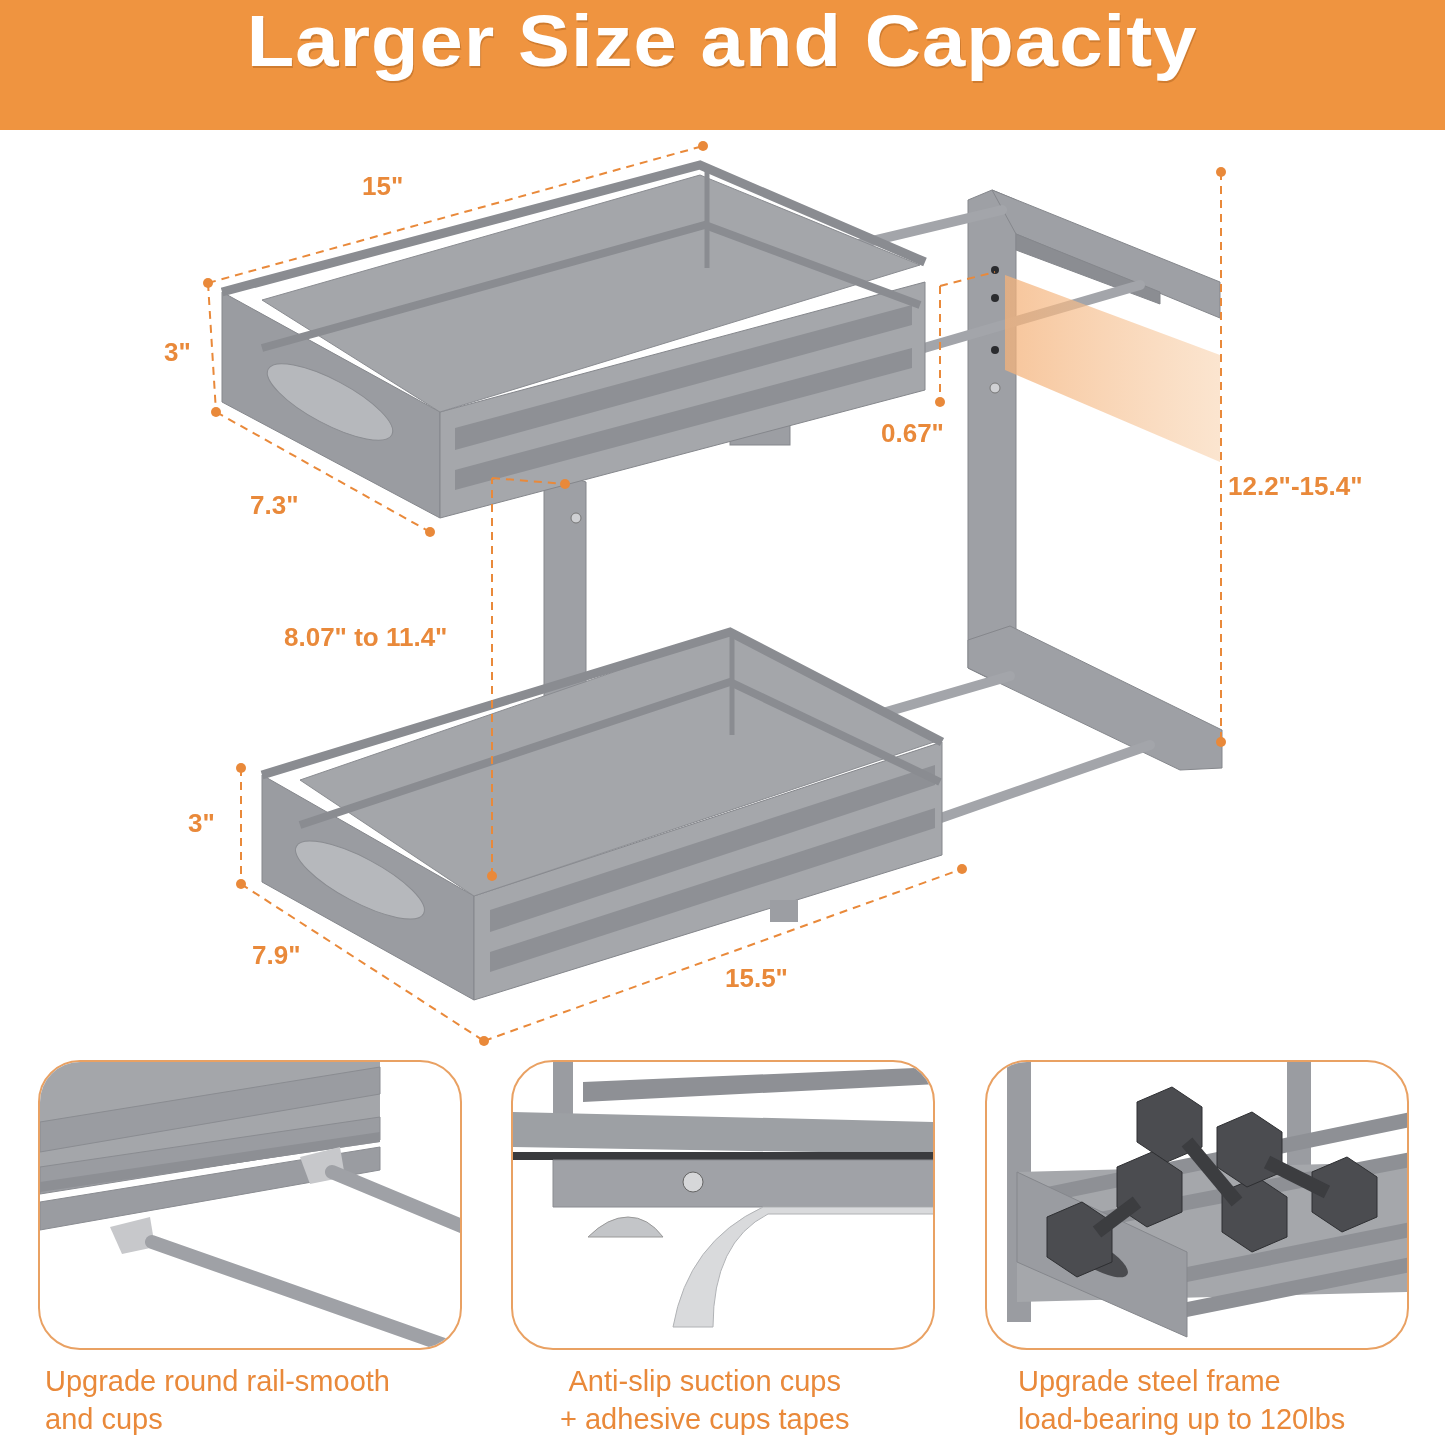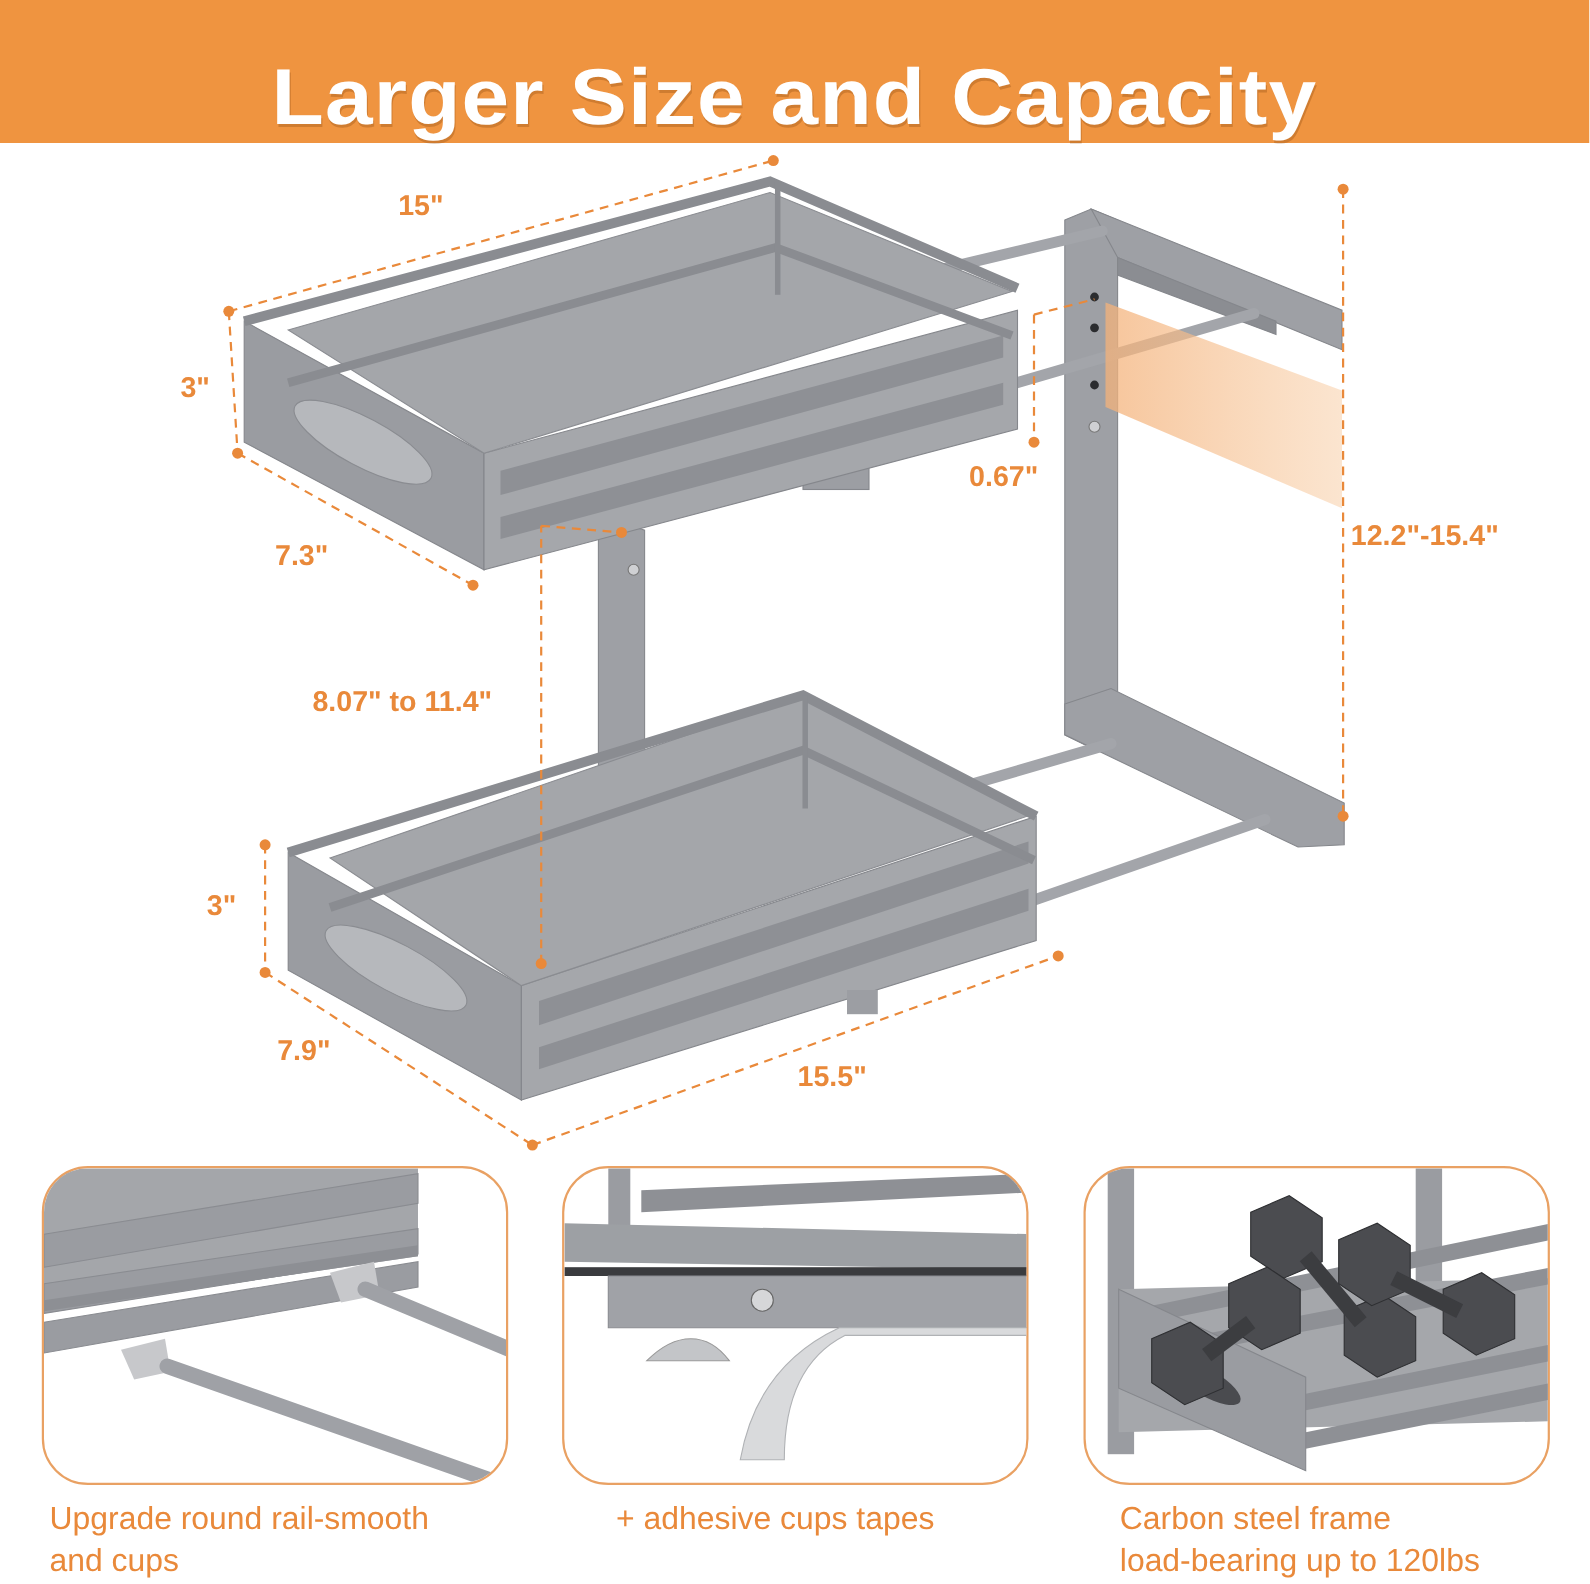--- a/index.html
+++ b/index.html
@@ -2,21 +2,21 @@
 <html><head>
 <meta charset="utf-8">
 <style>
   * { margin: 0; padding: 0; box-sizing: border-box; }
   html, body { width: 1445px; height: 1440px; background: #ffffff; overflow: hidden; }
   body { position: relative; font-family: "Liberation Sans", "DejaVu Sans", sans-serif; }
 
   .banner {
     position: absolute; left: 0; top: 0; width: 1445px; height: 130px;
     background: #ef9440;
-    display: flex; align-items: flex-end; justify-content: center;
+    display: flex; align-items: flex-start; justify-content: center;
   }
   .banner-title {
     color: #ffffff; font-weight: bold; font-size: 72px; letter-spacing: 1px;
     text-shadow: 1px 2px 0 rgba(150,80,20,0.35);
     transform: scaleX(1.08);
   }
 
   .main-illustration { position: absolute; left: 0; top: 130px; width: 1445px; height: 920px; }
 
   .dim-label {
@@ -177,20 +177,21 @@
     <polygon points="70,20 424,5 424,22 70,40" fill="#8e9095"></polygon>
     <polygon points="0,50 424,60 424,92 0,85" fill="#9da0a4"></polygon>
     <rect x="0" y="90" width="424" height="8" fill="#3a3b3e"></rect>
     <polygon points="40,98 424,98 424,145 40,145" fill="#a0a2a7" stroke="#8a8c91"></polygon>
     <circle cx="180" cy="120" r="10" fill="#d6d7d9" stroke="#666"></circle>
     <path d="M75 175 Q95 155 115 155 Q135 155 150 175 Z" fill="#c3c5c8" stroke="#999"></path>
     <path d="M160 265 Q175 180 250 145 L424 145 L424 152 L255 152 Q200 180 200 265 Z" fill="#d9dadc" stroke="#b0b2b5"></path>
   </svg>
 </div>
 <div class="caption" style="left:560px; top:1362px; text-align:center;">
+  <div>Anti-slip suction cups</div>
   <div>+ adhesive cups tapes</div>
 </div>
 
 <div class="detail-panel" style="left:985px; width:424px;">
   <svg width="424" height="290">
     <rect x="20" y="0" width="24" height="260" fill="#9a9ca1"></rect>
     <rect x="300" y="0" width="24" height="120" fill="#9a9ca1"></rect>
     <polygon points="30,110 424,100 424,230 30,240" fill="#a5a7ab"></polygon>
     <polygon points="60,125 424,50 424,65 60,140" fill="#8e9095"></polygon>
     <polygon points="60,160 424,90 424,105 60,175" fill="#8e9095"></polygon>
@@ -205,15 +206,15 @@
       <polygon points="230,65 265,50 295,70 295,110 260,125 230,105"></polygon>
       <polygon points="325,110 360,95 390,115 390,155 355,170 325,150"></polygon>
       <line x1="280" y1="100" x2="340" y2="130" stroke="#3c3d40" stroke-width="14"></line>
       <polygon points="60,155 95,140 125,160 125,200 90,215 60,195"></polygon>
       <polygon points="130,105 165,90 195,110 195,150 160,165 130,145"></polygon>
       <line x1="110" y1="170" x2="150" y2="140" stroke="#3c3d40" stroke-width="14"></line>
     </g>
   </svg>
 </div>
 <div class="caption" style="left:1018px; top:1362px;">
-  <div>Carbon steel frame</div>
+  <div>Upgrade steel frame</div>
   <div>load-bearing up to 120lbs</div>
 </div>
 
 </body></html>

